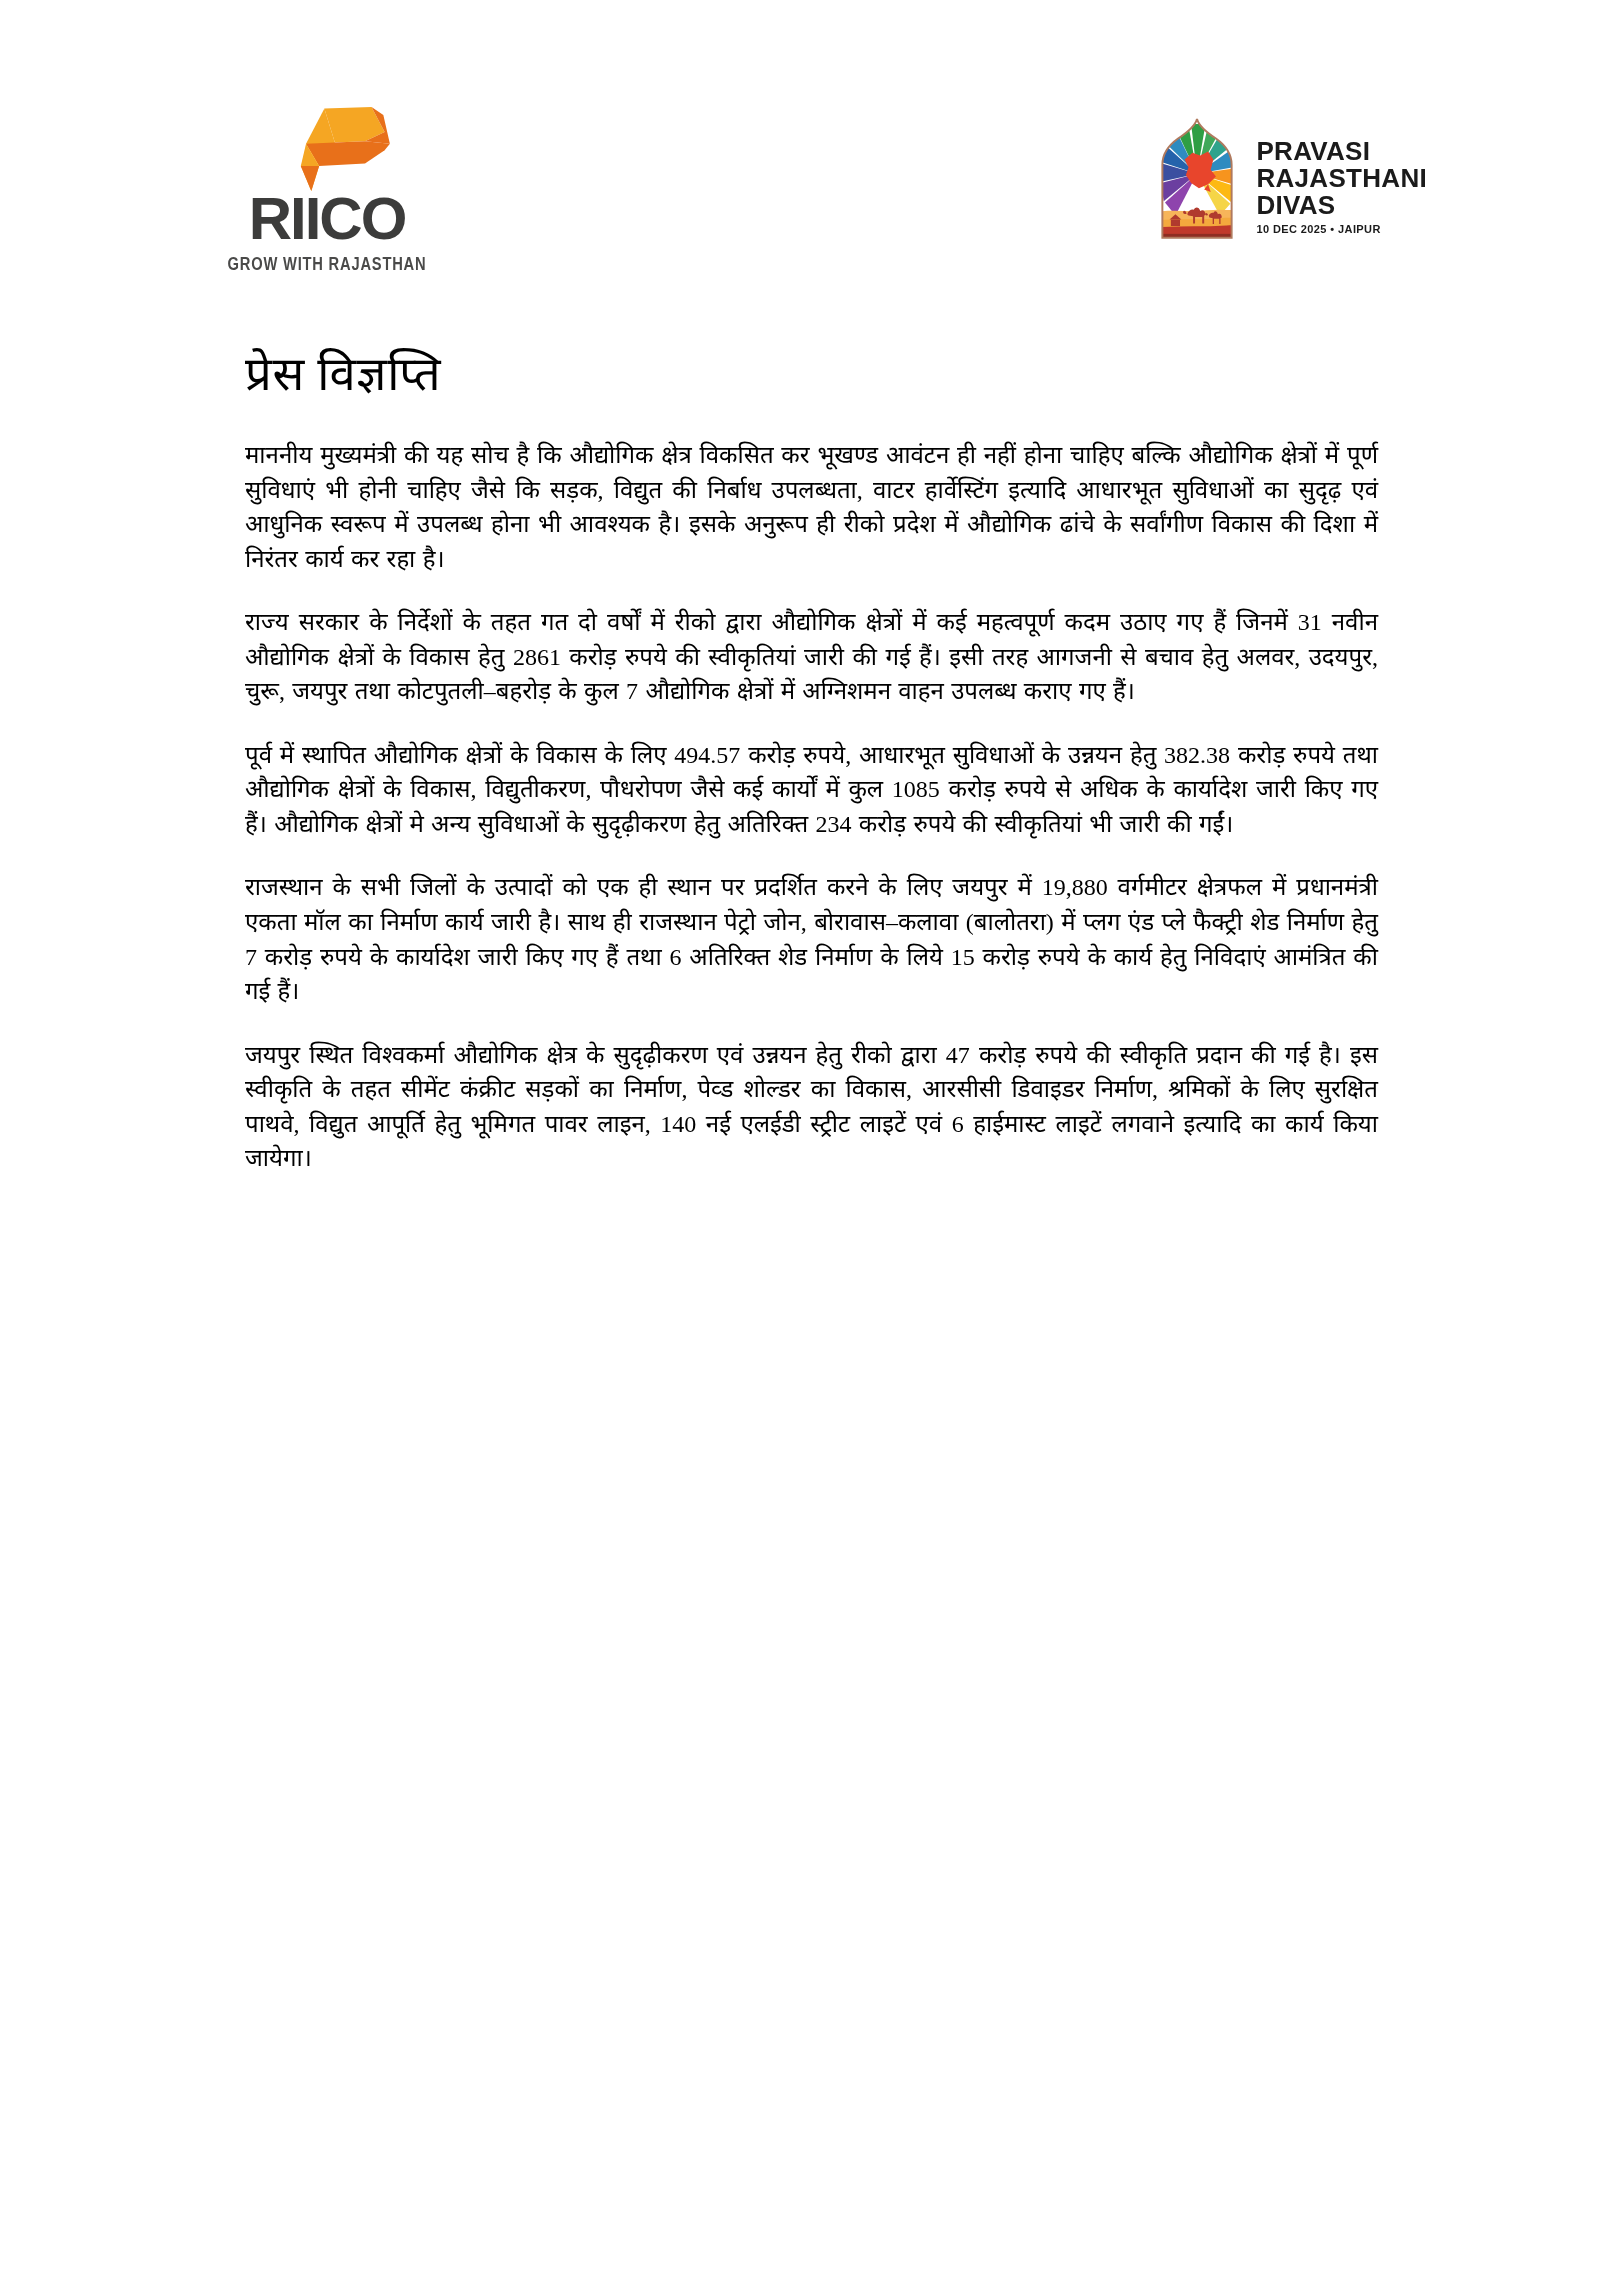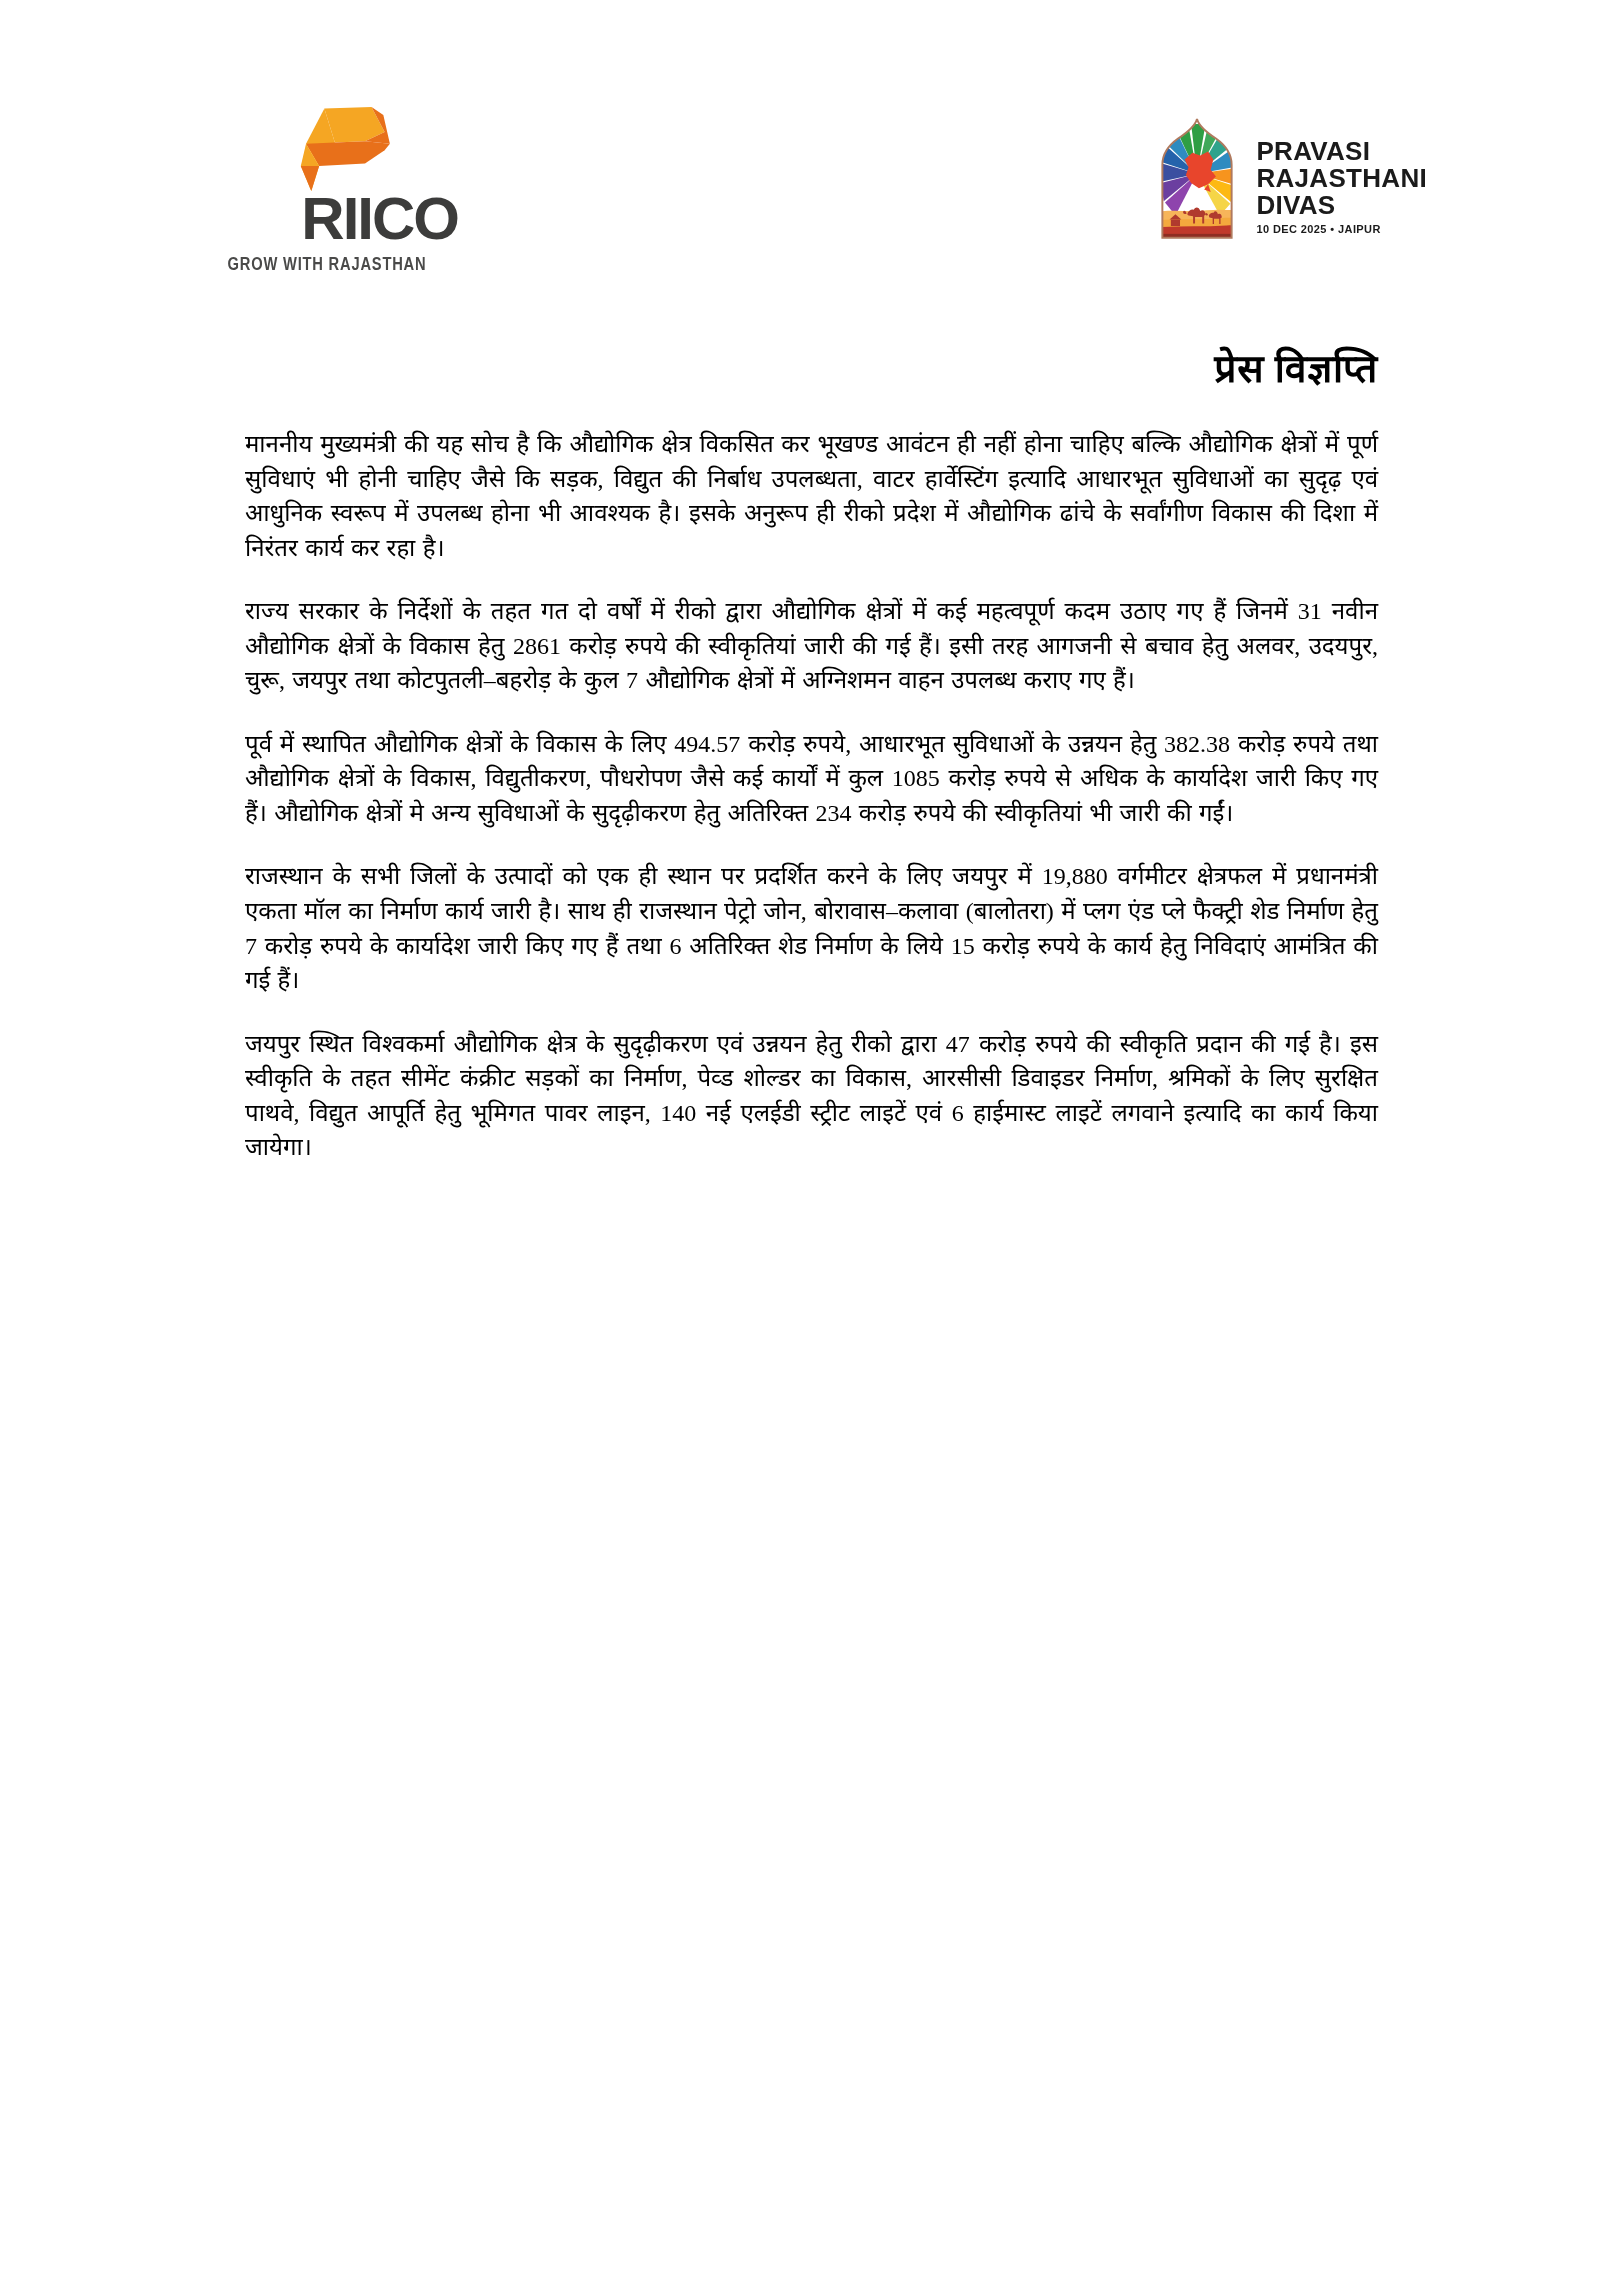--- a/index.html
+++ b/index.html
@@ -25,21 +25,21 @@
 
   
   .riico-logo { width:262px; position:relative; padding-top:5.2px; }
   .riico-swoosh { width:262px; height:92px; display:block; margin:0 auto; }
   .riico-word {
     font-family:"Liberation Sans", sans-serif;
     font-weight:bold;
     font-size:60px;
     letter-spacing:-2px;
     color:#3c3c3b;
-    text-align:right;
+    text-align:center;
     line-height:0.95;
     margin-top:-5.2px;
   }
   .riico-tag {
     font-family:"Liberation Sans", sans-serif;
     font-weight:bold;
     font-size:14.7px;
     letter-spacing:0.8px;
     color:#4a4a49;
     text-align:center;
@@ -75,23 +75,23 @@
   }
 
   
   .doc {
     position:absolute;
     left:245px;
     right:245px;
     top:340px;
   }
   .doc-title {
-    text-align:right;
-    font-size:39px;
-    font-weight:bold;
+    text-align:left;
+    font-size:47px;
+    font-weight:normal;
     letter-spacing:0.7px;
     margin-bottom:34px;
   }
   .para {
     text-align:justify;
     text-justify:inter-word;
     font-size:24px;
     line-height:1.44;
     margin-bottom:29px;
     word-spacing:1.3px;

